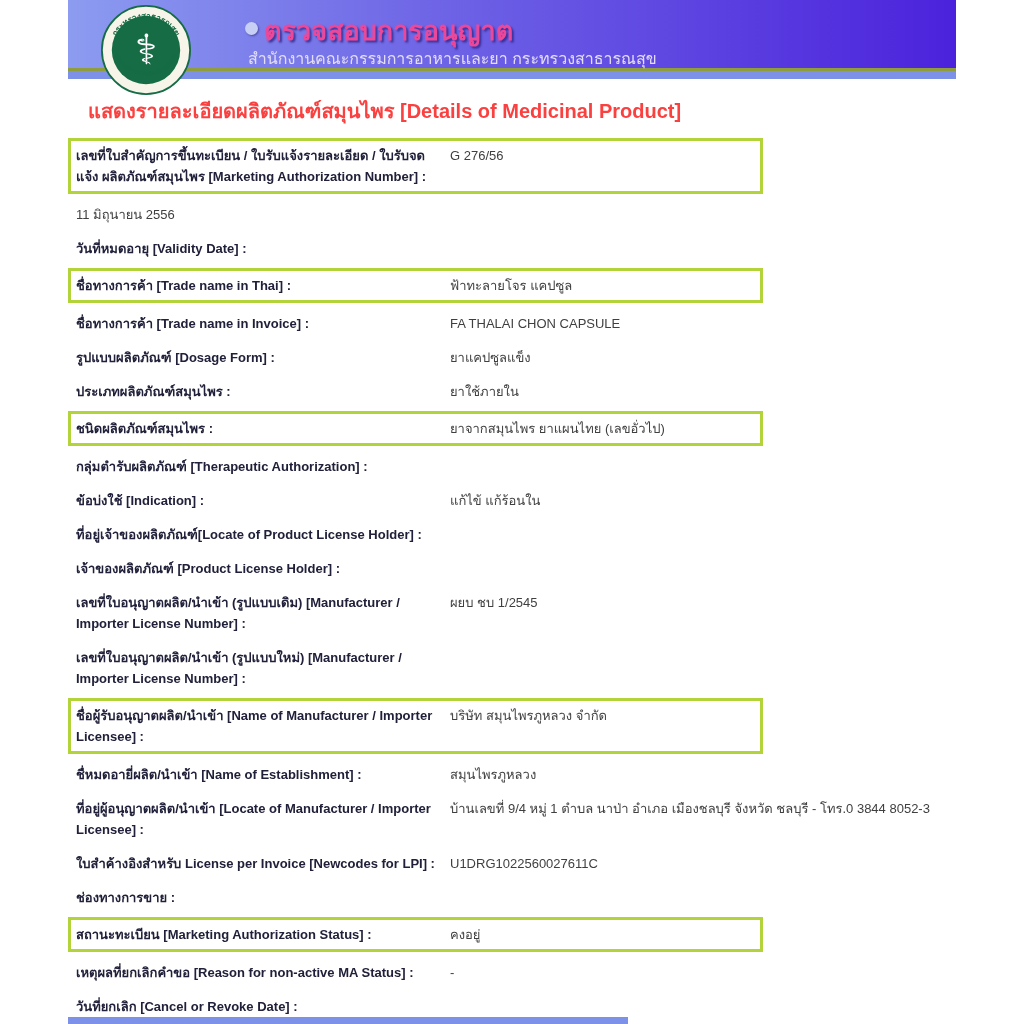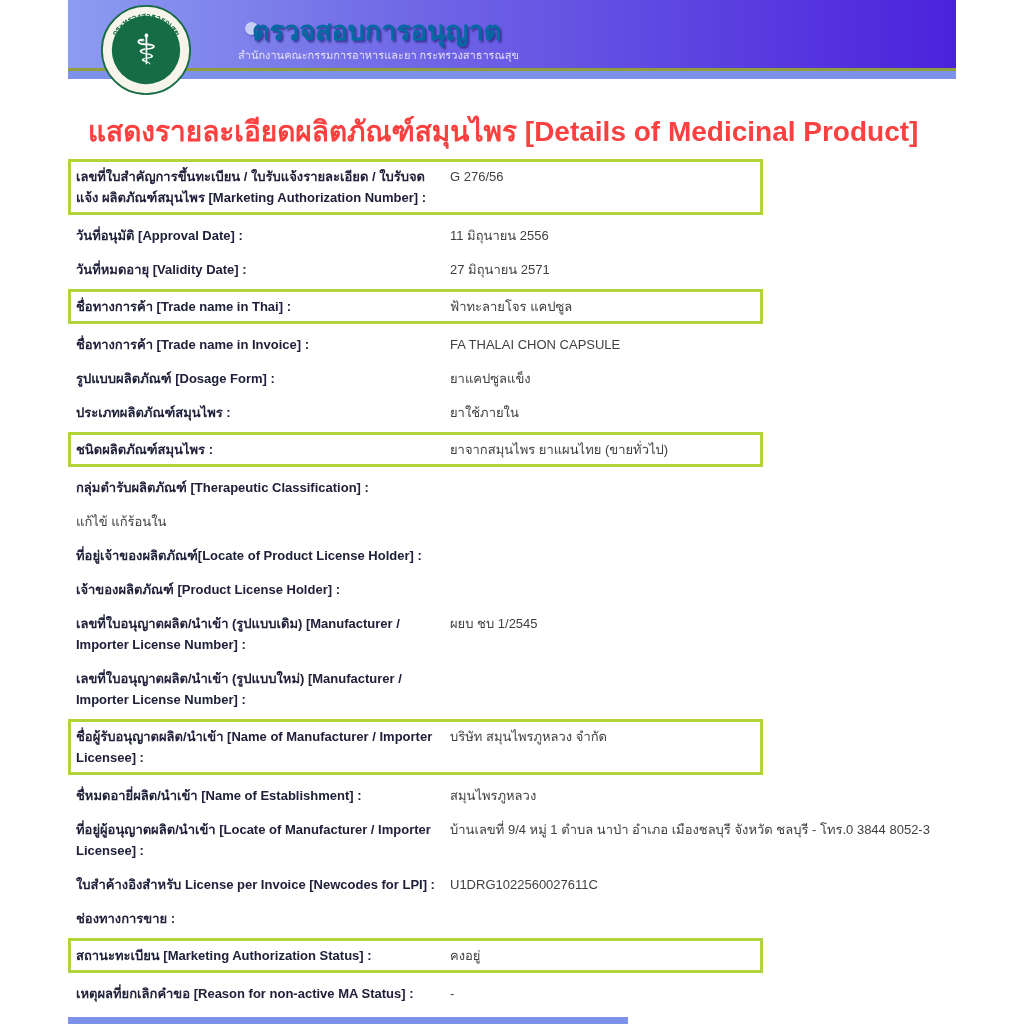--- a/index.html
+++ b/index.html
@@ -12,24 +12,24 @@
     --olive:#8f9d3f; --lightblue:#7e91e9; --logo-green:#156c45;
   }
   .content { margin:0 68px; }
   .header { position:relative; height:79px; }
   .band { height:68px; background:linear-gradient(90deg,var(--hdr-left) 0%,var(--hdr-mid) 40%,var(--hdr-right) 100%); }
   .olive-line { height:3px; background:var(--olive); }
   .blue-line { height:8px; background:var(--lightblue); }
   .logo { position:absolute; left:33px; top:5px; width:90px; height:90px; z-index:3; }
   .bullet { position:absolute; left:177px; top:22px; width:13px; height:13px; border-radius:50%;
     background:#c7d0f4; box-shadow:1px 1px 2px rgba(30,25,110,.5); z-index:2; }
-  .site-title { position:absolute; left:184px; top:9px; font-size:27px; font-weight:bold; color:#0369a1;
+  .site-title { position:absolute; left:196px; top:9px; font-size:27px; font-weight:bold; color:#ec4899;
     text-shadow:2px 2px 2px rgba(43,32,130,.75); z-index:2; white-space:nowrap; }
-  .site-subtitle { position:absolute; left:170px; top:46px; font-size:11px; color:#e3def7; z-index:2; white-space:nowrap;text-align:right; }
-  .page-title { margin:36px 0 10px 20px; font-size:28px; line-height:34px; font-weight:bold; color:var(--title-red); }
+  .site-subtitle { position:absolute; left:180px; top:46px; font-size:16px; color:#e3def7; z-index:2; white-space:nowrap;text-align:right; }
+  .page-title { margin:15px 0 10px 20px; font-size:20px; line-height:34px; font-weight:bold; color:var(--title-red); }
   .fields { }
   .row { display:flex; align-items:flex-start; padding:6px 8px; margin-bottom:1px; font-size:13px; line-height:21px; }
   .row .label { flex:0 0 374px; padding-right:14px; font-weight:bold; color:var(--label-color); }
   .row .value { flex:1; color:var(--value-color); }
   .row.hl { border:3px solid var(--highlight); padding:4px 8px 4px 5px; width:695px; margin:3px 0 4px 0; }
   .footer-bar { position:absolute; left:68px; top:1017px; width:560px; height:7px; background:var(--lightblue); }
 </style>
 </head>
 <body style="--highlight: #b2d339; --title-red: #fb4040; --label-color: #20203a; --value-color: #3f3f3f; --hdr-left: #8c9cf0; --hdr-mid: #6f66e6; --hdr-right: #4b22dc; --olive: #8f9d3f; --lightblue: #7e91e9; --logo-green: #156c45;">
 
@@ -66,27 +66,25 @@
 
   <h1 class="page-title">แสดงรายละเอียดผลิตภัณฑ์สมุนไพร [Details of Medicinal Product]</h1>
 
   <div class="fields" id="fields">
   <div class="row hl">
     <div class="label">เลขที่ใบสำคัญการขึ้นทะเบียน / ใบรับแจ้งรายละเอียด / ใบรับจดแจ้ง ผลิตภัณฑ์สมุนไพร [Marketing Authorization Number] :</div>
     <div class="value">G 276/56</div>
   </div>
 
   <div class="row">
-    <div class="label">วันที่อนุมัติ [Approval Date] :</div>
     <div class="value">11 มิถุนายน 2556</div>
   </div>
 
   <div class="row">
     <div class="label">วันที่หมดอายุ [Validity Date] :</div>
-    <div class="value">27 มิถุนายน 2571</div>
   </div>
 
   <div class="row hl">
     <div class="label">ชื่อทางการค้า [Trade name in Thai] :</div>
     <div class="value">ฟ้าทะลายโจร แคปซูล</div>
   </div>
 
   <div class="row">
     <div class="label">ชื่อทางการค้า [Trade name in Invoice] :</div>
     <div class="value">FA THALAI CHON CAPSULE</div>
@@ -97,29 +95,30 @@
     <div class="value">ยาแคปซูลแข็ง</div>
   </div>
 
   <div class="row">
     <div class="label">ประเภทผลิตภัณฑ์สมุนไพร :</div>
     <div class="value">ยาใช้ภายใน</div>
   </div>
 
   <div class="row hl">
     <div class="label">ชนิดผลิตภัณฑ์สมุนไพร :</div>
-    <div class="value">ยาจากสมุนไพร ยาแผนไทย (ขายทั่วไป)</div>
+    <div class="value">ยาจากสมุนไพร ยาแผนไทย (เลขอั่วไป)</div>
   </div>
 
   <div class="row">
-    <div class="label">กลุ่มตำรับผลิตภัณฑ์ [Therapeutic Classification] :</div>
+    <div class="label">กลุ่มตำรับผลิตภัณฑ์ [Therapeutic Authorization] :</div>
     <div class="value"></div>
   </div>
 
   <div class="row">
+    <div class="label">ข้อบ่งใช้ [Indication] :</div>
     <div class="value">แก้ไข้ แก้ร้อนใน</div>
   </div>
 
   <div class="row">
     <div class="label">ที่อยู่เจ้าของผลิตภัณฑ์[Locate of Product License Holder] :</div>
     <div class="value"></div>
   </div>
 
   <div class="row">
     <div class="label">เจ้าของผลิตภัณฑ์ [Product License Holder] :</div>

